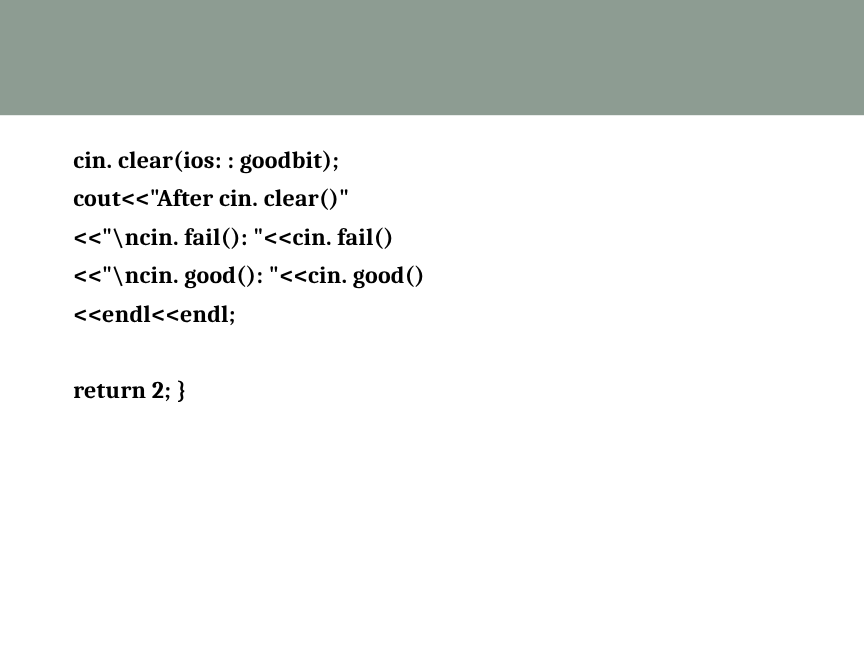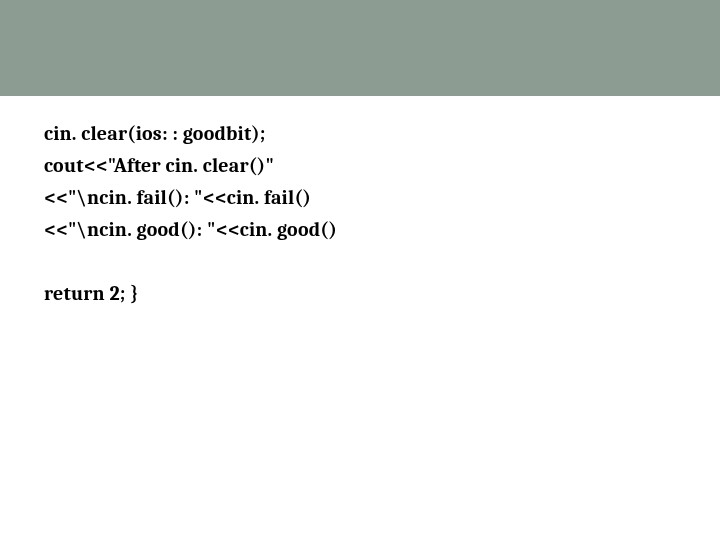--- a/index.html
+++ b/index.html
@@ -18,21 +18,21 @@
     background: #ffffff;
   }
   .top-band {
     width: 720px;
     height: 96px;
     background: #8d9c92;
   }
   .content {
     position: absolute;
     top: 118px;
-    left: 44px;
+    left: 61px;
     right: 44px;
   }
   .code-line {
     font-family: Cambria, "Times New Roman", Georgia, serif;
     font-weight: 700;
     font-size: 20px;
     line-height: 32px;
     color: #000000;
     white-space: pre;
     letter-spacing: 0.2px;
@@ -44,16 +44,17 @@
 </head>
 <body>
 
 <div class="slide">
   <div class="top-band"></div>
   <div class="content">
     <div class="code-line">cin. clear(ios: : goodbit);</div>
     <div class="code-line">cout&lt;&lt;"After cin. clear()"</div>
     <div class="code-line">&lt;&lt;"\ncin. fail(): "&lt;&lt;cin. fail()</div>
     <div class="code-line">&lt;&lt;"\ncin. good(): "&lt;&lt;cin. good()</div>
+    <div class="code-line">&lt;&lt;endl&lt;&lt;endl;</div>
     <div class="spacer"></div>
     <div class="code-line">return 2; }</div>
   </div>
 </div>
 
 </body></html>

